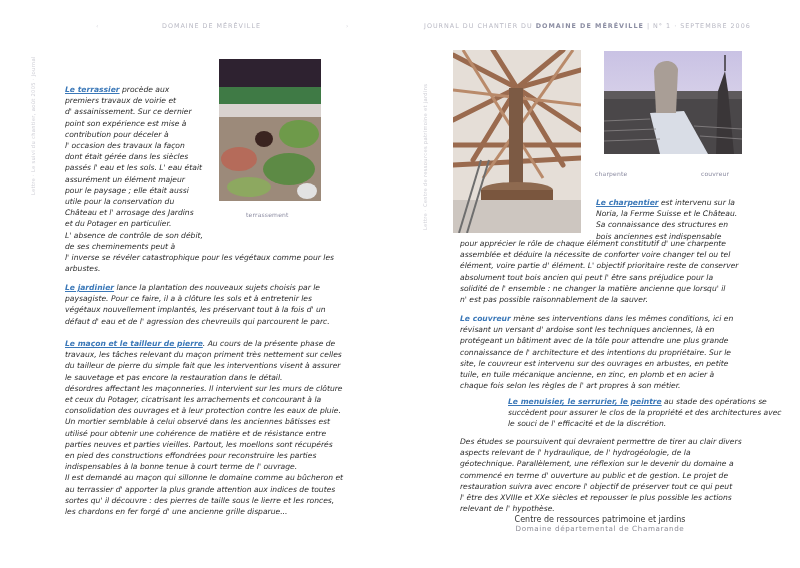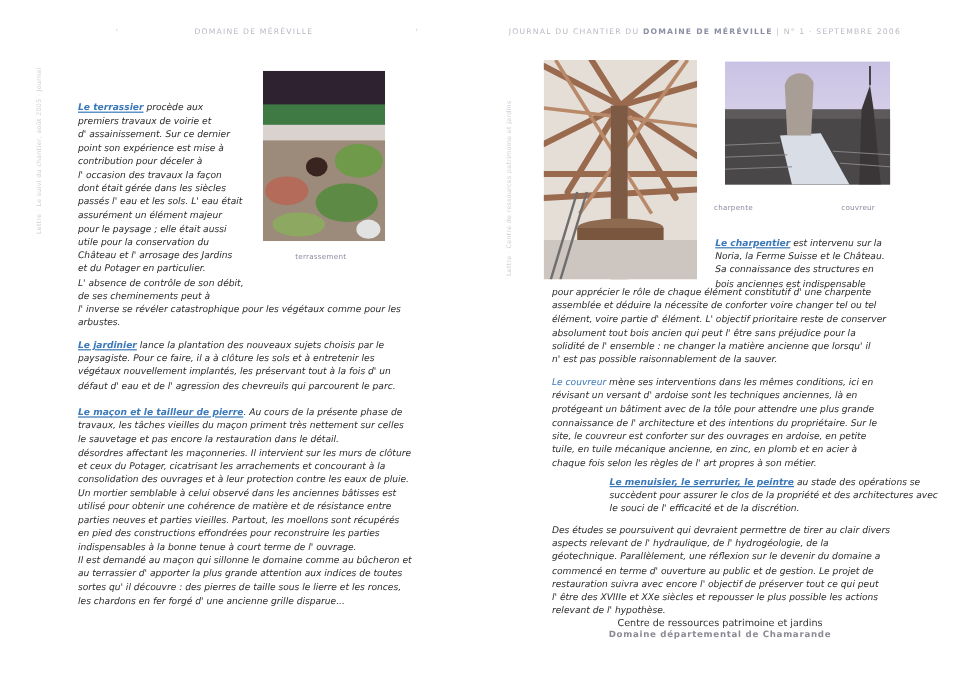--- a/index.html
+++ b/index.html
@@ -26,28 +26,28 @@
     position: absolute; font-size: 5.2px; color: #cfcfd6; white-space: nowrap;
     transform: rotate(-90deg); transform-origin: left top; letter-spacing: 0.3px;
   }
 
   .text {
     position: absolute; font-style: oblique; font-size: 7.6px; line-height: 11.2px;
     color: #2b2b2b;
   }
   .text p { margin: 0; }
   .lead { color: #3b78b8; text-decoration: underline; font-weight: bold; }
-  .lead-plain { color: #3b78b8; font-weight: normal; }
+  .lead-plain { color: #3b78b8; font-weight: bold; }
 
   .photo { position: absolute; overflow: hidden; }
   .caption { position: absolute; font-size: 6px; color: #8a8aa0; letter-spacing: 0.2px; }
 
   .footer { position: absolute; text-align: center; white-space: nowrap; }
   .footer .f1 { font-size: 8px; color: #333; }
-  .footer .f2 { font-size: 7.2px; color: #8b8b95; letter-spacing: 0.6px; font-weight: bold; }
+  .footer .f2 { font-size: 7.2px; color: #8b8b95; letter-spacing: 0.6px; }
   .footer .f3 { font-size: 6.4px; color: #9c9ca4; margin-top: 43px; }
 </style>
 </head>
 <body>
 
 <div class="page page-left">
   <span class="tick" style="left:96px">‹</span>
   <div class="running-head running-head-left">DOMAINE DE MÉRÉVILLE</div>
   <span class="tick" style="left:346px">›</span>
 
@@ -92,21 +92,22 @@
 
   <div class="text" style="left:65px; top:282px; width:340px;">
     <p><span class="lead">Le jardinier</span><span> lance la plantation des nouveaux sujets choisis par le</span></p>
     <p>paysagiste. Pour ce faire, il a  à clôture les sols et à entretenir les</p>
     <p>végétaux nouvellement implantés, les préservant tout à la fois d' un</p>
     <p>défaut d' eau et de l' agression des chevreuils qui parcourent le parc.</p>
   </div>
 
   <div class="text" style="left:65px; top:338px; width:340px;">
     <p><span class="lead">Le maçon et le tailleur de pierre</span><span>. Au cours de la présente phase de</span></p>
-    <p>travaux, les tâches vieilles du maçon priment très nettement sur celles</p>
+    <p>travaux, les tâches relevant du maçon priment très nettement sur celles</p>
+    <p>du tailleur de pierre du simple fait que les interventions visent à assurer</p>
     <p>le sauvetage et pas encore la restauration dans le détail.</p>
     <p>désordres affectant les maçonneries. Il intervient sur les murs de clôture</p>
     <p>et ceux du Potager, cicatrisant les arrachements et concourant à la</p>
     <p>consolidation des ouvrages et à leur protection contre les eaux de pluie.</p>
     <p>Un mortier semblable à celui observé dans les anciennes bâtisses est</p>
     <p>utilisé pour obtenir une cohérence de matière et de résistance entre</p>
     <p>parties neuves et parties vieilles. Partout, les moellons sont récupérés</p>
     <p>en pied des constructions effondrées pour reconstruire les parties</p>
     <p>indispensables à la bonne tenue à court terme de l' ouvrage.</p>
     <p>Il est demandé au maçon qui sillonne le domaine comme au bûcheron et</p>
@@ -194,21 +195,21 @@
     <p>absolument tout bois ancien qui peut l' être sans préjudice pour la</p>
     <p>solidité de l' ensemble : ne changer la matière ancienne que lorsqu' il</p>
     <p>n' est pas possible raisonnablement de la sauver.</p>
   </div>
 
   <div class="text" style="left:60px; top:313px; width:340px;">
     <p><span class="lead-plain">Le couvreur</span><span> mène ses interventions dans les mêmes conditions, ici en</span></p>
     <p>révisant un versant d' ardoise sont les techniques anciennes, là en</p>
     <p>protégeant un bâtiment avec de la tôle pour attendre une plus grande</p>
     <p>connaissance de l' architecture et des intentions du propriétaire. Sur le</p>
-    <p>site, le couvreur est conforter sur des ouvrages en ardoise, en petite</p>
+    <p>site, le couvreur est intervenu sur des ouvrages en arbustes, en petite</p>
     <p>tuile, en tuile mécanique ancienne, en zinc, en plomb et en acier à</p>
     <p>chaque fois selon les règles de l' art propres à son métier.</p>
   </div>
 
   <div class="text" style="left:60px; top:396px; width:340px;margin-left:48px;">
     <p><span class="lead">Le menuisier, le serrurier, le peintre</span><span> au stade des opérations se</span></p>
     <p>succèdent pour assurer le clos de la propriété et des architectures avec</p>
     <p>le souci de l' efficacité et de la discrétion.</p>
   </div>
 

